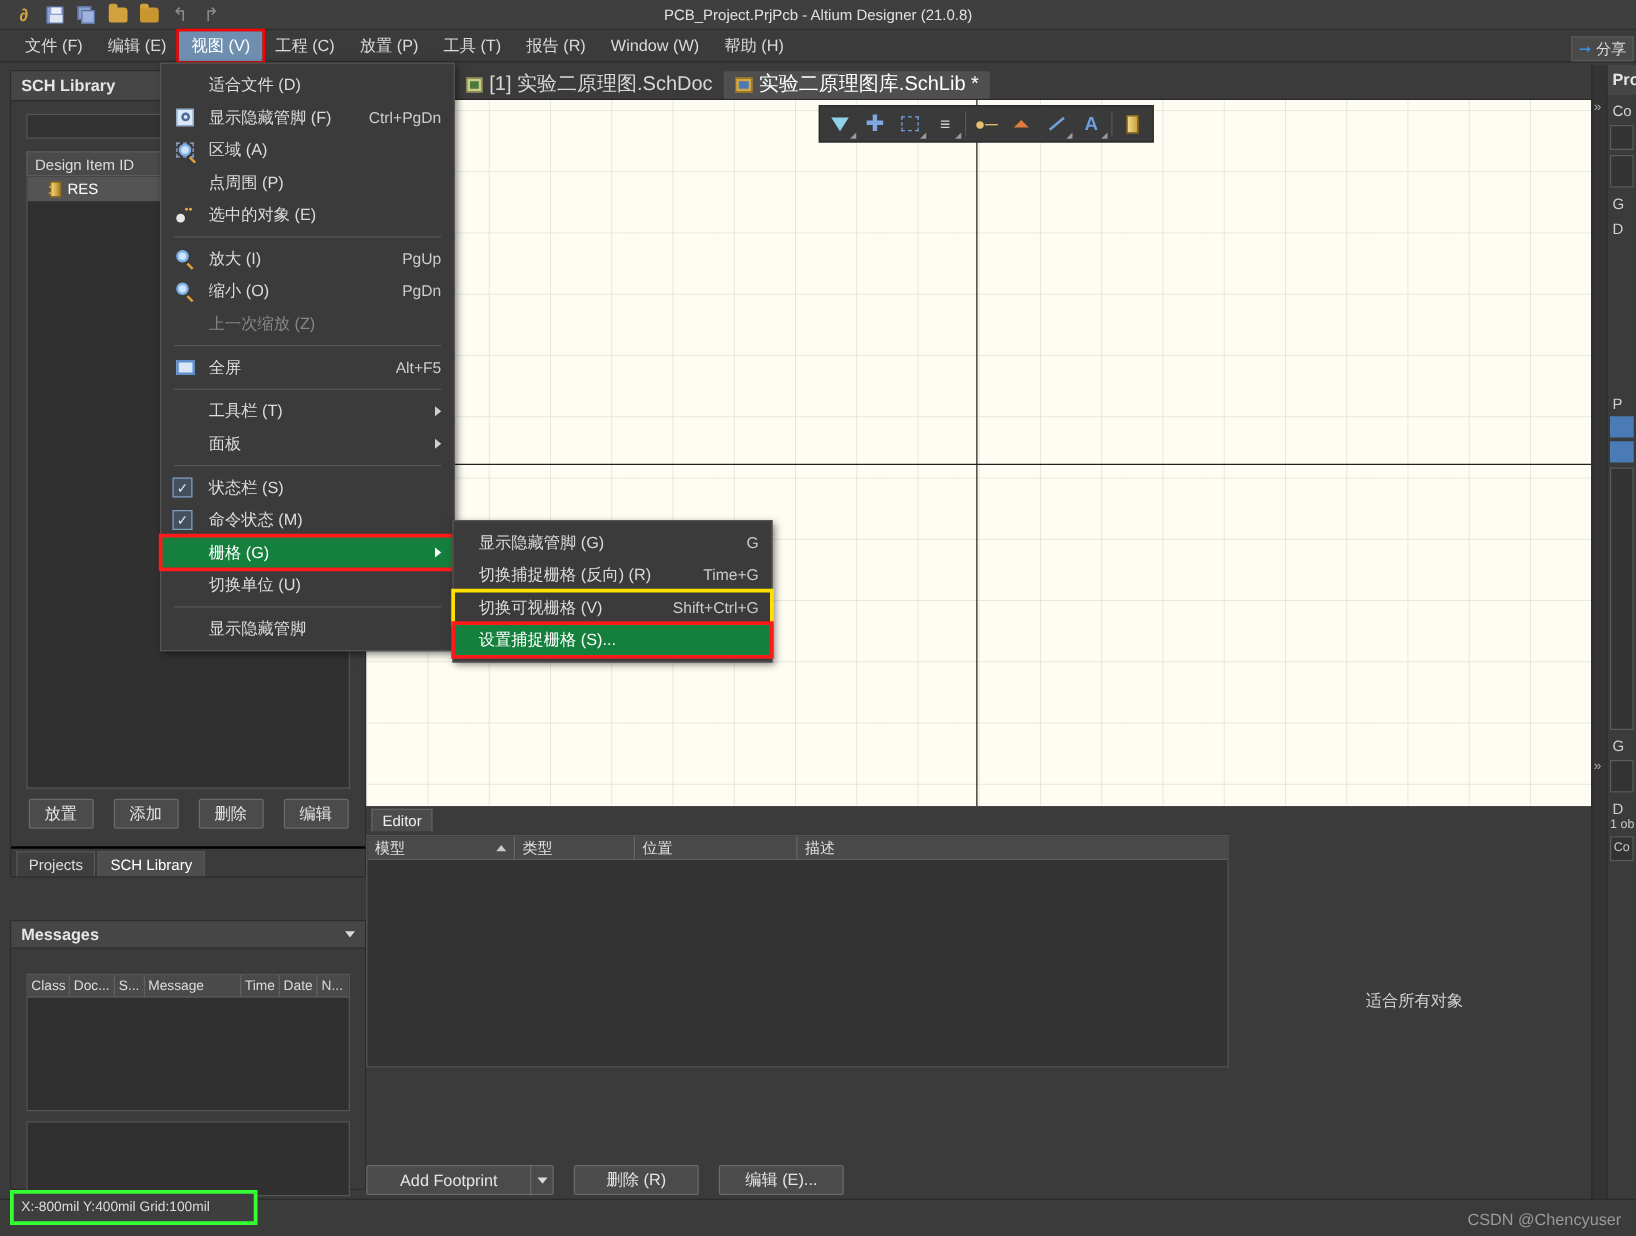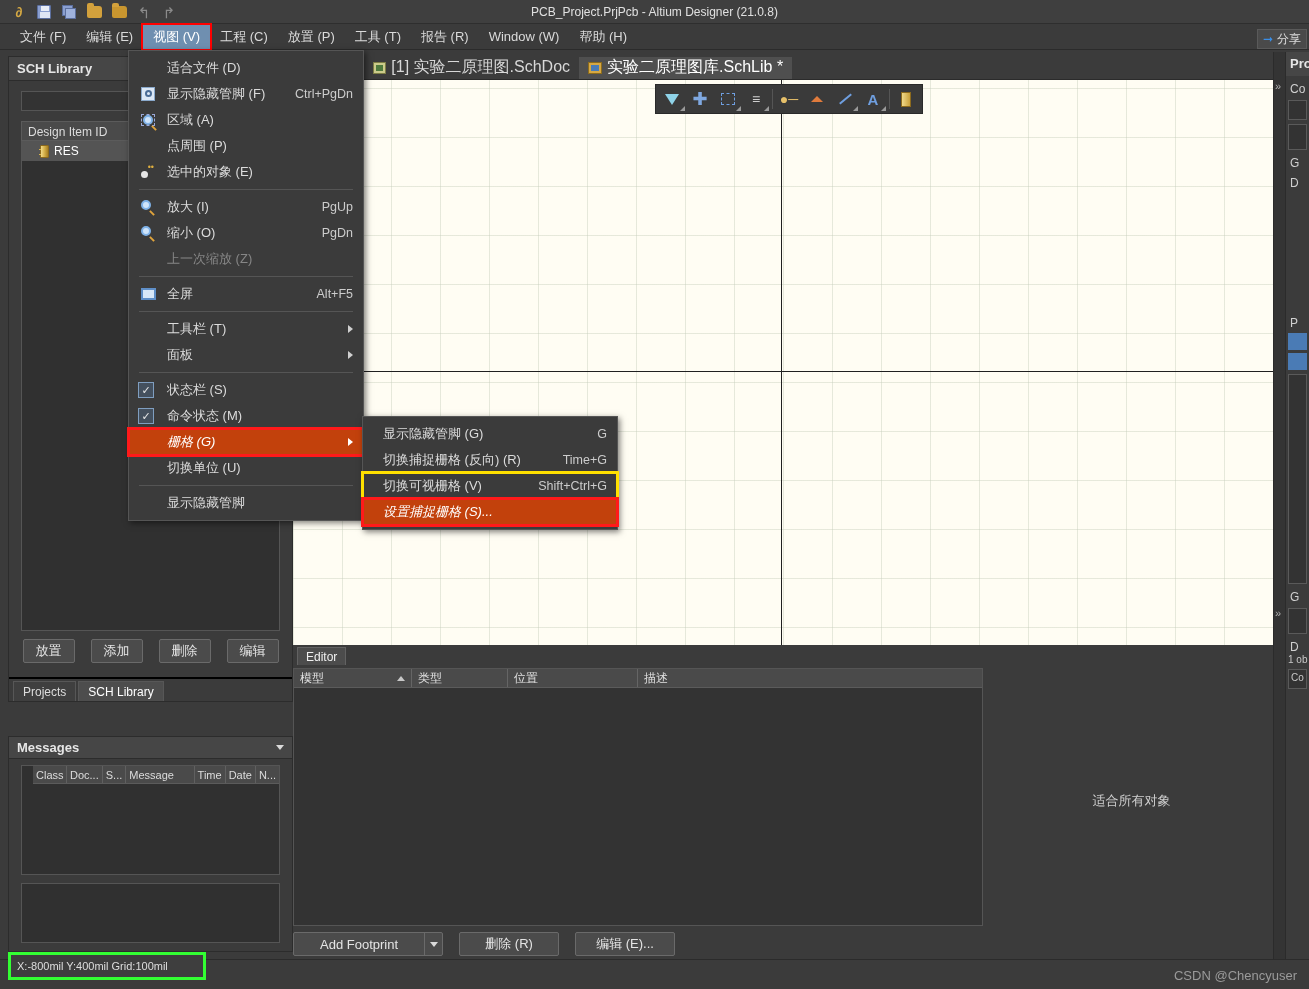--- a/index.html
+++ b/index.html
@@ -132,21 +132,21 @@
     position: absolute; left: 8px; top: 736px; width: 285px; height: 216px;
     background: #3b3b3b; border: 1px solid #2c2c2c;
   }
   .msg-title {
     height: 22px; line-height: 22px; padding: 0 8px;
     background: #464646; font-size: 13px; font-weight: bold; color: #e6e6e6;
     display: flex; justify-content: space-between; align-items: center;
     border-bottom: 1px solid #2c2c2c;
   }
   .msg-grid {
-    margin: 6px 12px 0 12px; height: 110px; background: #303030; border: 1px solid #555555; padding-left: 11px;
+    margin: 20px 12px 0 12px; height: 110px; background: #303030; border: 1px solid #555555;
   }
   .msg-cols {
     height: 18px; line-height: 18px; background: #4a4a4a; border-bottom: 1px solid #5b5b5b;
     display: flex; font-size: 11px; color: #dcdcdc;
   }
   .msg-cols span { border-right: 1px solid #606060; padding: 0 3px; }
   .msg-lower {
     margin: 8px 12px 0 12px; height: 60px; background: #303030; border: 1px solid #555555;
   }
 
@@ -225,21 +225,21 @@
   .editor-area {
     position: absolute; left: 293px; top: 645px; width: 980px; height: 315px;
     background: #3b3b3b;
   }
   .editor-tabrow { height: 20px; display: flex; align-items: flex-end; padding-left: 4px; }
   .etab {
     height: 18px; line-height: 18px; padding: 0 8px; font-size: 12px;
     background: #4c4c4c; border: 1px solid #626262; border-bottom: none; color: #f0f0f0;
   }
   .model-grid {
-    margin: 3px 16px 0 0; height: 258px; background: #333333;
+    margin: 3px 16px 0 0; height: 186px; background: #333333;
     border: 1px solid #555555;
   }
   .model-cols {
     height: 19px; line-height: 19px; background: #4a4a4a; display: flex;
     font-size: 12px; color: #e0e0e0; border-bottom: 1px solid #5b5b5b;
   }
   .model-cols span { border-right: 1px solid #656565; padding-left: 6px; position: relative; }
   .sort-caret { position: absolute; right: 6px; top: 7px; width:0;height:0;
     border-left:4px solid transparent; border-right:4px solid transparent; border-bottom:5px solid #c8c8c8; }
   .editor-buttons {
@@ -282,21 +282,21 @@
     box-shadow: 2px 2px 6px rgba(0,0,0,0.5); z-index: 40; padding: 4px 0;
   }
   #view-menu { left: 128px; top: 50px; width: 236px; }
   .mrow {
     height: 26px; display: flex; align-items: center; position: relative;
     padding-left: 38px; padding-right: 10px; font-size: 13px; color: #dcdcdc;
     white-space: nowrap;
   }
   .mrow.dim { color: #868686; }
   .mrow .sc { margin-left: auto; padding-left: 22px; font-size: 12.5px; color: #cccccc; }
-  .mrow.hl { background: #c2410c; color: #ffffff; font-style: italic; }
+  .mrow.hl { background: #15803d; color: #ffffff; }
   .mrow .submark { position: absolute; right: 10px; width:0;height:0;
     border-top:4px solid transparent; border-bottom:4px solid transparent; border-left:5px solid #d0d0d0; }
   .msep { height: 1px; background: #555555; margin: 4px 10px; }
   .m-ico { position: absolute; left: 10px; width: 18px; height: 18px;
     display: flex; align-items: center; justify-content: center; font-size: 13px; }
   .check-box {
     position: absolute; left: 9px; width: 16px; height: 16px;
     border: 1px solid #7f9ec0; background: #44505e; display:flex; align-items:center; justify-content:center;
     color: #e8e8e8; font-size: 11px;
   }

